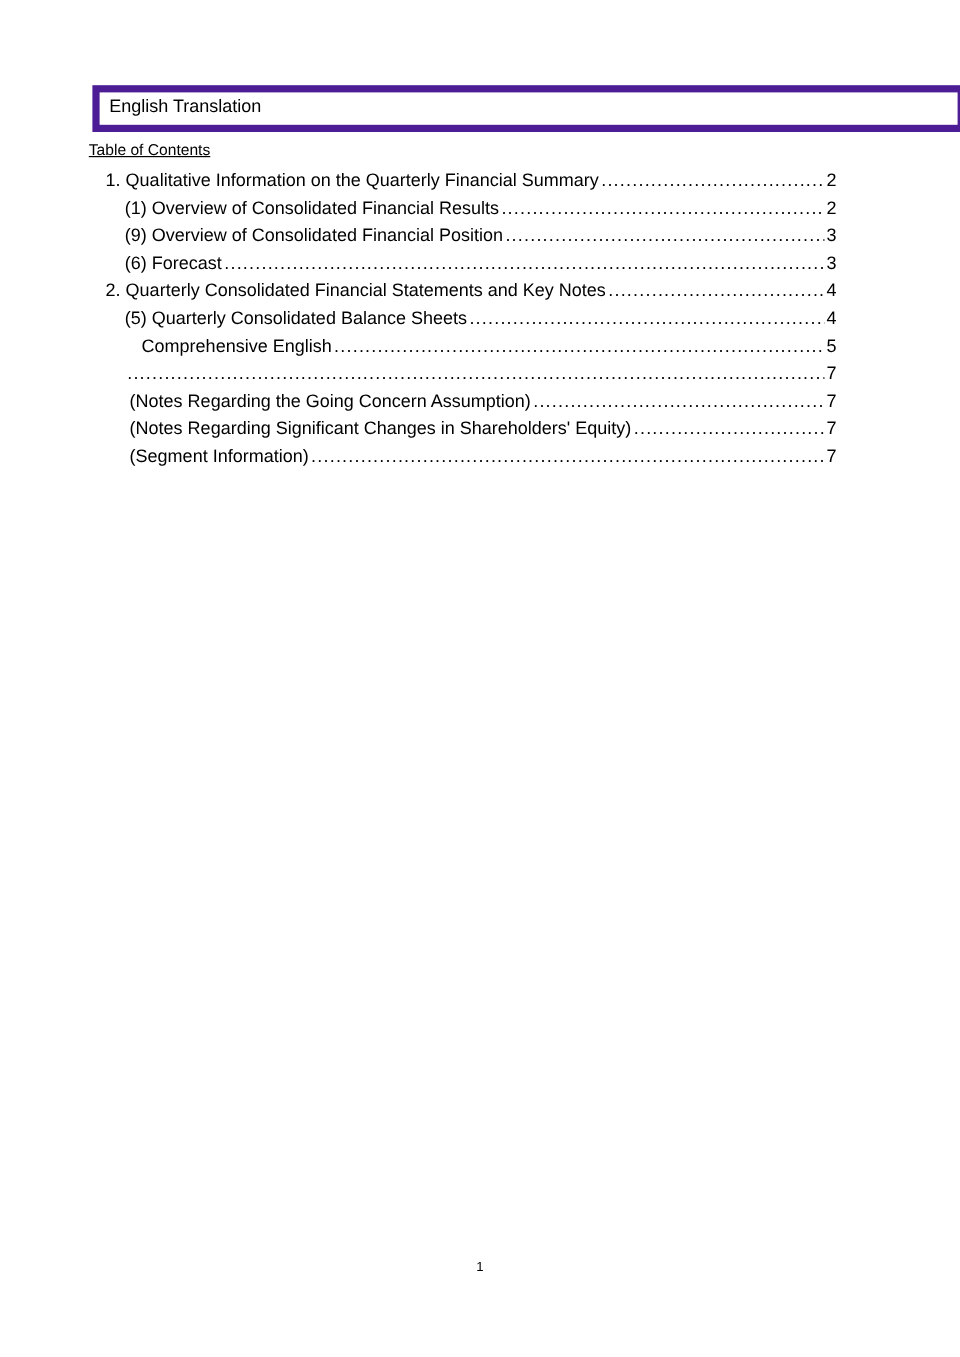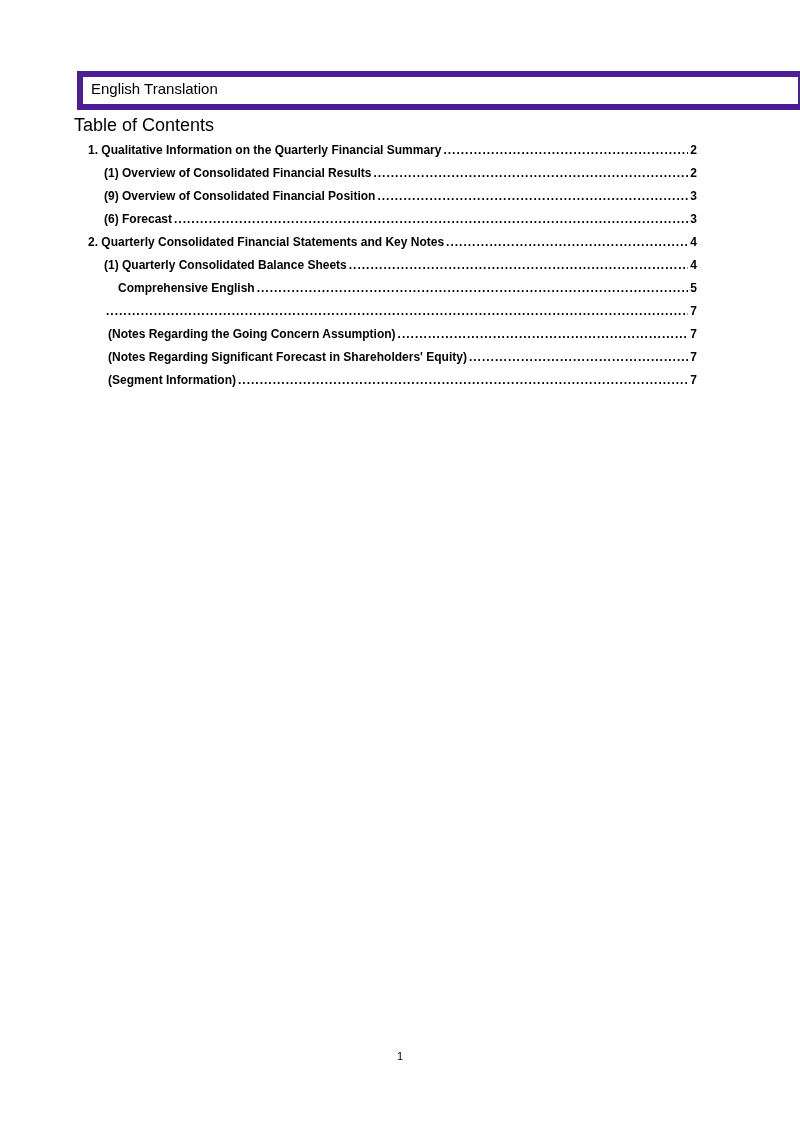--- a/index.html
+++ b/index.html
@@ -31,36 +31,36 @@
   .box-note {
     font-size: 10px;
     line-height: 13px;
     white-space: nowrap;
     color: #000000;
   }
   .toc-heading {
     position: absolute;
     left: 74px;
     top: 117px;
-    font-size: 18px;
+    font-size: 13px;
     line-height: 16px;
+    text-decoration: underline;
   }
   .toc {
     position: absolute;
     left: 74px;
     top: 139px;
     width: 623px;
   }
   .toc-row {
     display: flex;
     align-items: center;
     height: 23px;
-    font-size: 12px;
+    font-size: 15px;
     line-height: 23px;
-    font-weight: bold;
   }
   .toc-label {
     white-space: nowrap;
     flex: 0 0 auto;
   }
   .toc-leader {
     flex: 1 1 auto;
     overflow: hidden;
     white-space: nowrap;
     margin: 0 2px;
@@ -125,21 +125,21 @@
       <span class="toc-page">3</span>
     </div>
 
     <div class="toc-row i1">
       <span class="toc-label">2. Quarterly Consolidated Financial Statements and Key Notes</span>
       <span class="toc-leader"></span>
       <span class="toc-page">4</span>
     </div>
 
     <div class="toc-row i2">
-      <span class="toc-label">(1) Quarterly Consolidated Balance Sheets</span>
+      <span class="toc-label">(5) Quarterly Consolidated Balance Sheets</span>
       <span class="toc-leader"></span>
       <span class="toc-page">4</span>
     </div>
 
 
     <div class="toc-row i4">
       <span class="toc-label">Comprehensive English</span>
       <span class="toc-leader"></span>
       <span class="toc-page">5</span>
     </div>
@@ -149,21 +149,21 @@
       <span class="toc-page">7</span>
     </div>
 
     <div class="toc-row i3">
       <span class="toc-label">(Notes Regarding the Going Concern Assumption)</span>
       <span class="toc-leader"></span>
       <span class="toc-page">7</span>
     </div>
 
     <div class="toc-row i3">
-      <span class="toc-label">(Notes Regarding Significant Forecast in Shareholders' Equity) </span>
+      <span class="toc-label">(Notes Regarding Significant Changes in Shareholders' Equity) </span>
       <span class="toc-leader"></span>
       <span class="toc-page">7</span>
     </div>
 
     <div class="toc-row i3">
       <span class="toc-label">(Segment Information) </span>
       <span class="toc-leader"></span>
       <span class="toc-page">7</span>
     </div>
 

